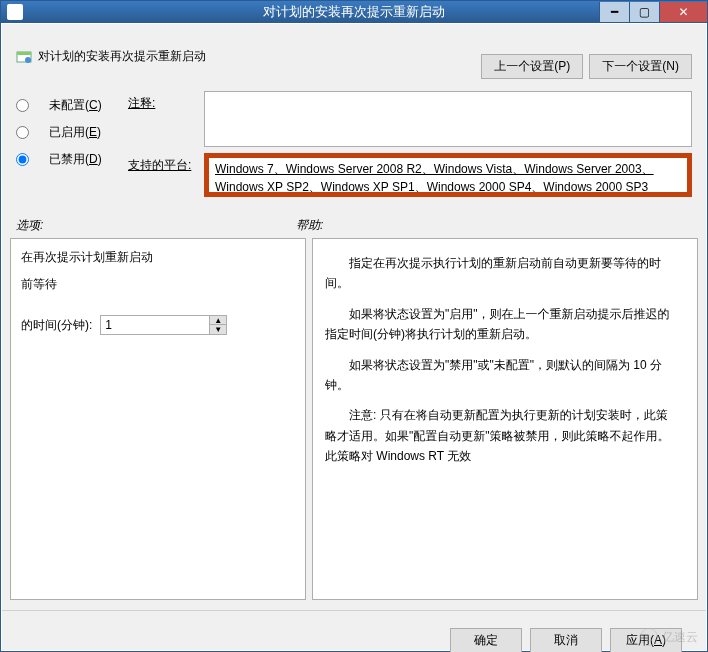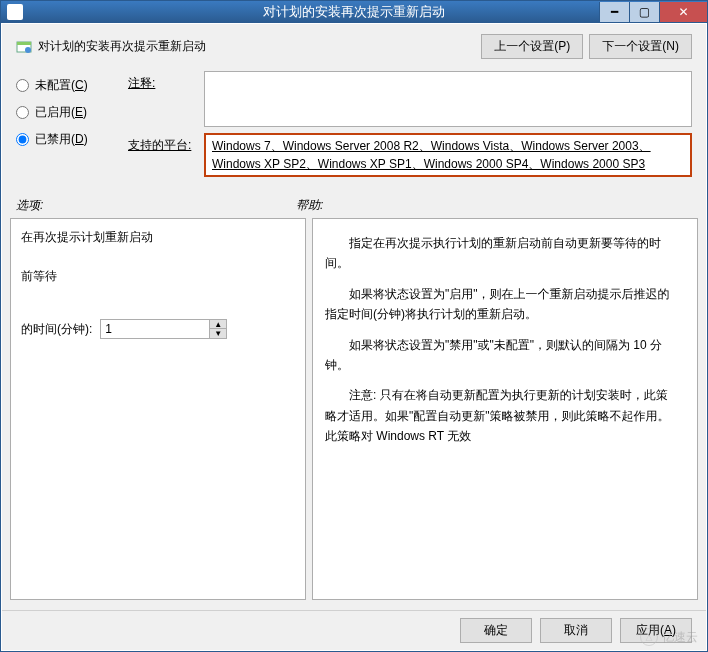--- a/index.html
+++ b/index.html
@@ -12,47 +12,47 @@
 .winbtn { width: 30px; height: 20px; display: flex; align-items: center; justify-content: center; color: #000; background: #c8d8e8; border-left: 1px solid #2a5a8f; cursor: pointer; }
 .winbtn.min { background:#bcd0e6;}
 .winbtn.max { background:#bcd0e6;}
 .winbtn.close { background: #c75050; color: #fff; width: 48px; }
 .content { flex: 1; background: #f0f0f0; padding: 0; display: flex; flex-direction: column; border: 1px solid #fff; }
 .header-row { display: flex; align-items: center; padding: 10px 14px 8px 14px; }
 .header-icon { width: 16px; height: 16px; margin-right: 6px; display:inline-block; }
 .header-icon svg { width:16px; height:16px;}
 .header-title { font-size: 12px; }
 .nav-btns { margin-left: auto; display: flex; gap: 6px; }
-.btn { background: #e1e1e1; border: 1px solid #adadad; padding: 3px 12px; cursor: pointer; min-width: 90px; text-align: center; }
+.btn { background: #e1e1e1; border: 1px solid #adadad; padding: 3px 12px; cursor: pointer; min-width: 90px; text-align: center; margin-top: 20px; }
 .row1 { display: flex; padding: 4px 14px; }
 .radio-col { width: 112px; display: flex; flex-direction: column; gap: 10px; padding-top: 6px;}
-.radio-item { display: flex; align-items: center; gap: 6px; cursor: pointer;}
+.radio-item { display: flex; align-items: center; gap: 20px; cursor: pointer;}
 .radio-item input { margin:0;}
 .radio-item u { text-decoration: underline; }
 .field-col { flex:1; display:flex; flex-direction:column;}
 .field-row { display:flex; margin-bottom:6px;text-decoration:underline;}
 .field-label { width: 76px; padding-top:4px;}
 .comment-box { flex:1; height: 56px; border:1px solid #adadad; background:#fff; resize:none; padding:2px 4px; overflow-y:scroll;}
-.platform-box { flex:1; height: 44px; border:2px solid #c2410c; background:#fff; padding:2px 6px; overflow-y:scroll; line-height:1.5;}
+.platform-box { flex:1; height: 44px; border:5px solid #c2410c; background:#fff; padding:2px 6px; overflow-y:scroll; line-height:1.5;}
 .labels-row { display:flex; padding: 10px 14px 4px 14px; font-style: italic;}
 .labels-row .lbl-left { width: 280px;}
 .panels-row { flex:1; display:flex; gap:6px; padding: 0 8px 10px 8px; min-height:0;}
 .panel { border:1px solid #adadad; background:#fff; padding:10px; overflow:hidden;}
-.panel-left { width: 296px; display:flex; flex-direction:column;gap:12px;}
+.panel-left { width: 296px; display:flex; flex-direction:column;}
 .panel-right { flex:1; padding:0; position:relative;}
 .panel-right-inner { position:absolute; inset:0; padding:14px 24px 10px 12px; overflow-y:scroll; line-height:1.7;border-radius:15px;}
 .p { margin-bottom:10px; text-indent:2em;}
 .p.no-indent { text-indent:0;}
 .spinner-row { display:flex; align-items:center; gap:8px; margin-top:12px;}
 .spinner { display:flex; }
 .spinner input { width:110px; height:20px; border:1px solid #adadad; padding:0 4px; background:#fff;}
 .spinner-btns { display:flex; flex-direction:column; border:1px solid #adadad; border-left:none;}
 .spinner-btns div { width:16px; height:9px; background:#e1e1e1; font-size:8px; line-height:9px; text-align:center; cursor:pointer; border-bottom:1px solid #adadad;}
 .spinner-btns div:last-child{border-bottom:none;}
-.footer { height: 40px; border-top:1px solid #d0d0d0; background:#f0f0f0; display:flex; align-items:center; justify-content:flex-end; gap:8px; padding:0 14px;}
+.footer { height: 40px; border-top:1px solid #d0d0d0; background:#f0f0f0; display:flex; align-items:center; justify-content:flex-end; gap:8px; padding:0 24px;}
 .footer .btn { min-width:72px;}
 .watermark{position:fixed;right:10px;bottom:6px;opacity:.5;font-size:11px;color:#999;display:flex;align-items:center;gap:4px;pointer-events:none;}
 .watermark .circ{width:18px;height:18px;border:1px solid #bbb;border-radius:50%;display:flex;align-items:center;justify-content:center;font-size:9px;color:#bbb;}
 </style>
 </head>
 <body>
 
 <div class="window">
   <div class="titlebar">
     <div class="appicon"></div>

